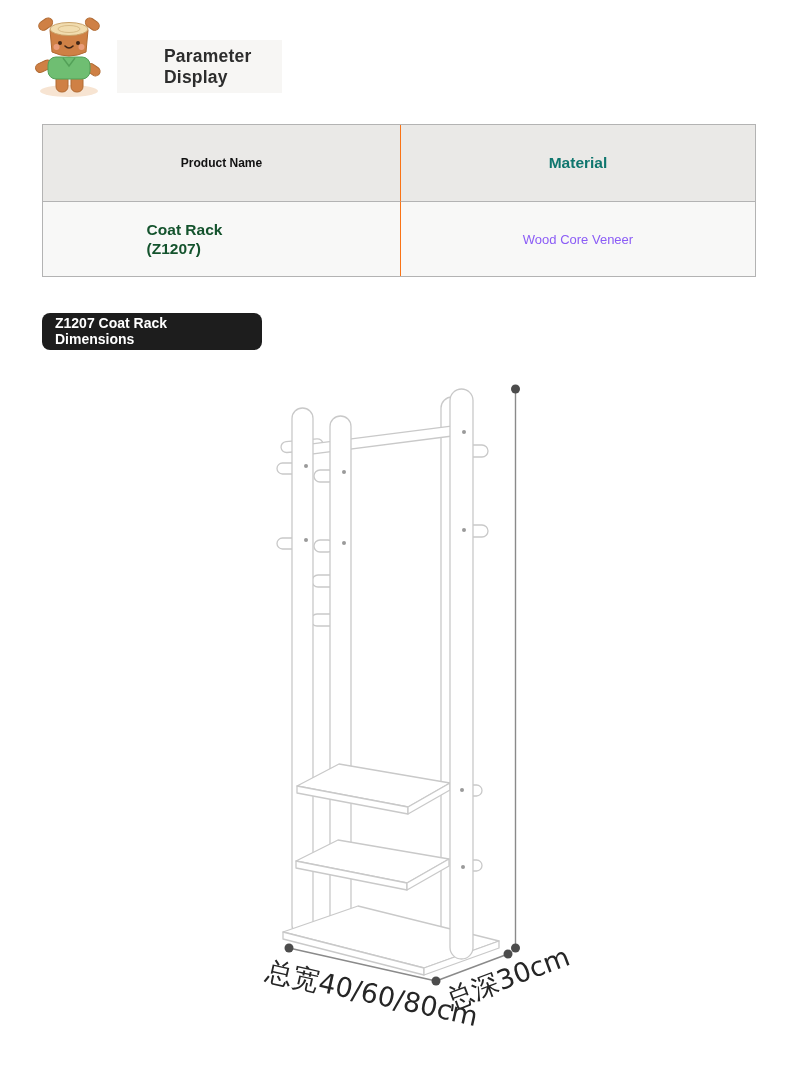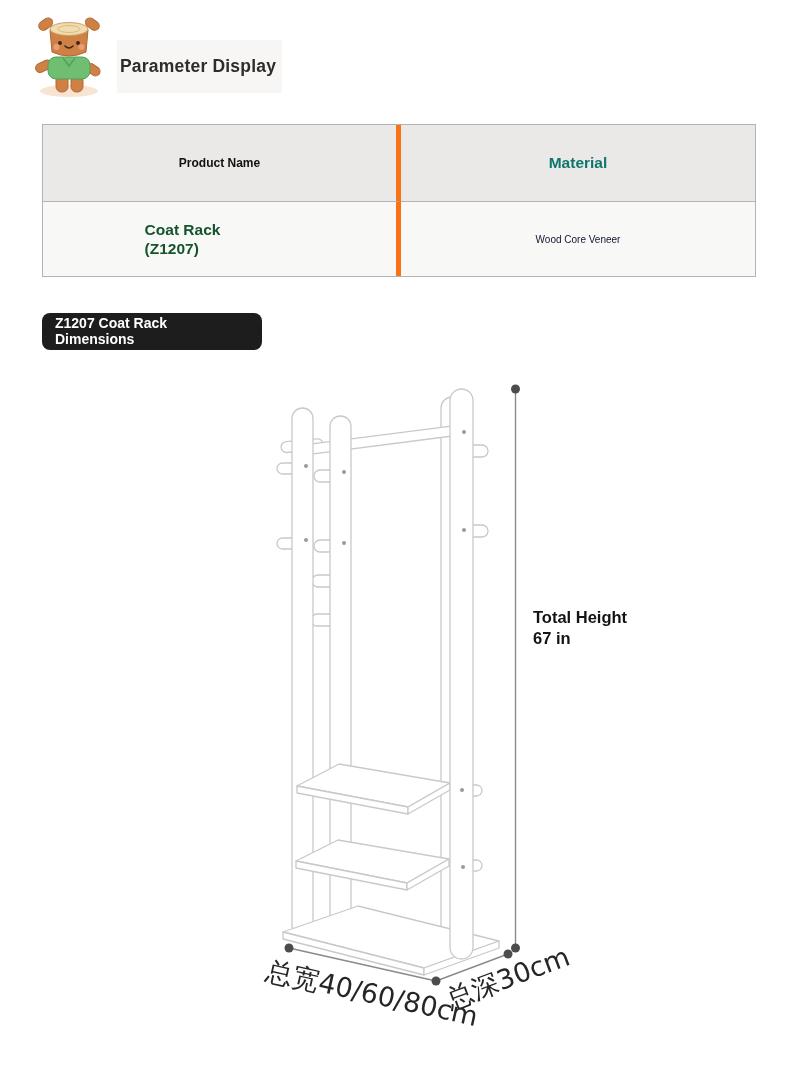--- a/index.html
+++ b/index.html
@@ -6,36 +6,36 @@
   html, body { background: #ffffff; }
   body { font-family: "Liberation Sans", "DejaVu Sans", sans-serif; color: #222; }
   #page { position: relative; width: 790px; height: 1086px; background: #fff; overflow: hidden; margin: 0 auto; }
 
   
   .mascot { position: absolute; left: 30px; top: 12px; width: 78px; height: 86px; }
   .title-box {
     position: absolute; left: 117px; top: 40px; width: 165px; height: 53px;
     background: #f7f6f4; display: flex; align-items: center;
   }
-  .page-title { font-size: 17.5px; font-weight: 700; color: #2d2d2d; padding-left: 3px; letter-spacing: .2px; }
+  .page-title { font-size: 17.5px; font-weight: 700; color: #2d2d2d; padding-left: 3px; letter-spacing: .2px; margin-left: 44px; }
 
   
   .param-table {
     position: absolute; left: 42px; top: 124px; width: 714px; height: 153px;
     border: 1px solid #b3b3b3; display: grid;
     grid-template-columns: 358px 1fr; grid-template-rows: 77px 1fr;
   }
   .param-table .cell { display: flex; align-items: center; justify-content: center; }
   .hdr { background: #eae9e7; border-bottom: 1px solid #b3b3b3; }
   .bdy { background: #f8f8f7; }
-  .col-divider-l { border-right: 5px solid #f97316; }
+  .col-divider-l { border-right: 1px solid #f97316; }
   .hdr-product { font-size: 12px; font-weight: 700; color: #111; }
   .hdr-material { font-size: 15.5px; font-weight: 700; color: #0f766e; }
   .cell-product { font-size: 15.5px; font-weight: 700; color: #14532d; line-height: 19px; white-space: pre-line; text-align: left; transform: translateX(-37px); }
-  .cell-material { font-size: 10px; color: #0f172a; }
+  .cell-material { font-size: 13px; color: #8b5cf6; }
 
   
   .dim-badge {
     position: absolute; left: 42px; top: 313px; width: 220px; height: 37px;
     background: #1d1d1d; border-radius: 8px; color: #fff;
     font-size: 14px; font-weight: 700; line-height: 15.5px;
     padding: 3px 17px 0 13px; white-space: pre-line;
   }
 
   
@@ -178,19 +178,17 @@
     </g>
     <g stroke="none" fill="#4c4c4c">
       <circle cx="515.5" cy="389" r="4.5"></circle>
       <circle cx="515.5" cy="948" r="4.5"></circle>
       <circle cx="289" cy="948" r="4.5"></circle>
       <circle cx="436" cy="981" r="4.5"></circle>
       <circle cx="508" cy="954" r="4.5"></circle>
     </g>
   </svg>
 
-  <div class="total-height">Total Height
-67 in</div>
   <div class="dim-label width-label">总宽40/60/80cm</div>
   <div class="dim-label depth-label">总深30cm</div>
 
 
 </div>
 
 </body></html>

